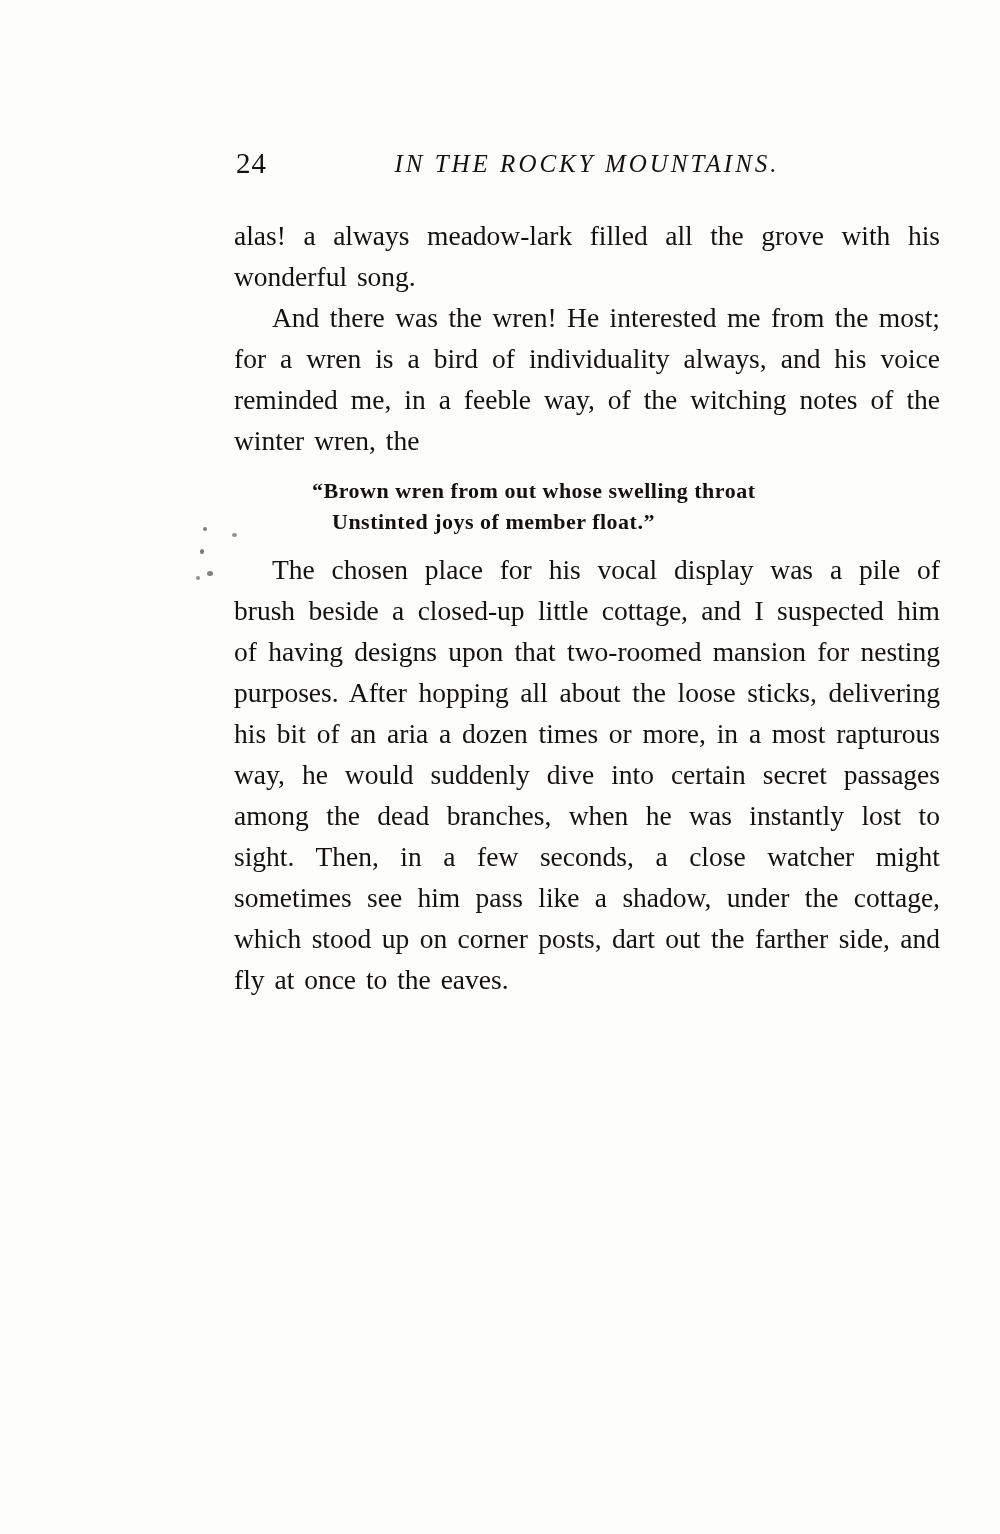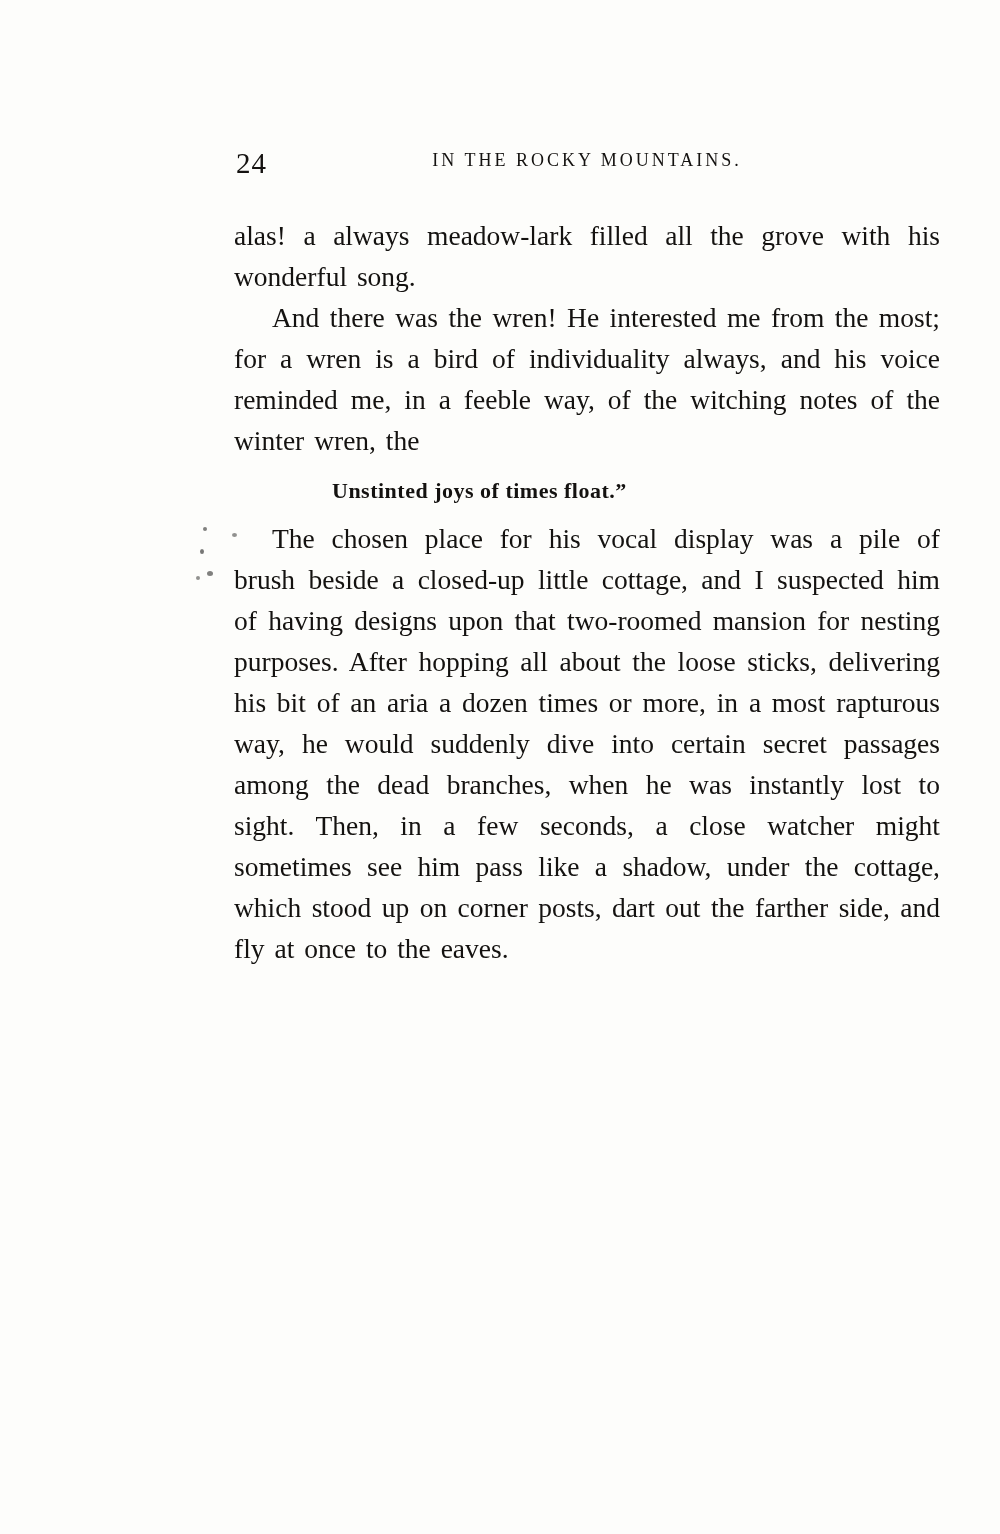--- a/index.html
+++ b/index.html
@@ -36,21 +36,22 @@
     top: 0;
     font-size: 29px;
     letter-spacing: 1px;
   }
   .running-title {
     position: absolute;
     left: 0;
     right: 0;
     top: 3px;
     text-align: center;
-    font-size: 18px;
+    font-style: italic;
+    font-size: 25px;
     letter-spacing: 3px;
     white-space: nowrap;
   }
   .body-text p {
     margin: 0;
     font-size: 27.5px;
     line-height: 41px;
     text-align: justify;
     word-spacing: 3px;
   }
@@ -100,21 +101,22 @@
       <span class="running-title">IN THE ROCKY MOUNTAINS.</span>
     </div>
 
     <div class="body-text">
 
       <p class="no-indent">alas! a always meadow-lark filled all the grove with his wonderful song.</p>
 
       <p class="indent">And there was the wren!  He interested me from the most; for a wren is a bird of individuality always, and his voice reminded me, in a feeble way, of the witching notes of the winter wren, the</p>
 
       <div class="verse-quote">
-        <div class="quote-line second">Unstinted joys of times float.”</div>
+        <div class="quote-line first">“Brown wren from out whose swelling throat</div>
+        <div class="quote-line second">Unstinted joys of member float.”</div>
       </div>
 
 
       <p class="indent">The chosen place for his vocal display was a pile of brush beside a closed-up little cottage, and I suspected him of having designs upon that two-roomed mansion for nesting purposes. After hopping all about the loose sticks, delivering his bit of an aria a dozen times or more, in a most rapturous way, he would suddenly dive into certain secret passages among the dead branches, when he was instantly lost to sight. Then, in a few seconds, a close watcher might sometimes see him pass like a shadow, under the cottage, which stood up on corner posts, dart out the farther side, and fly at once to the eaves.</p>
 
 
     </div>
   </div>
 </div>
 

